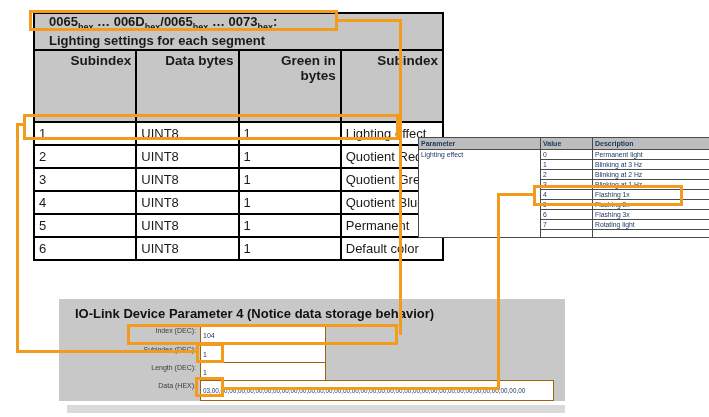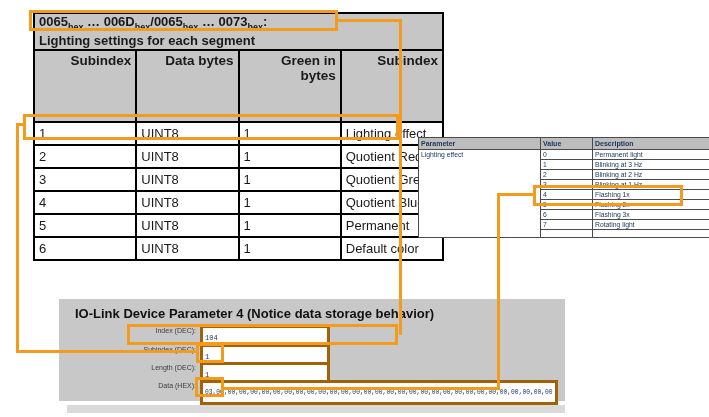--- a/index.html
+++ b/index.html
@@ -7,21 +7,21 @@
     position:relative;width:709px;height:417px;background:#ffffff;
     font-family:"Liberation Sans",sans-serif;overflow:hidden;
   }
   
   table.main{
     position:absolute;left:33px;top:12px;width:411px;
     border-collapse:collapse;table-layout:fixed;color:#1a1a1a;
   }
   table.main td,table.main th{border:2px solid #000;overflow:hidden;}
   .mt-head{background:#c6c6c6;}
-  .mt-title-cell{padding:1px 4px;}
+  .mt-title-cell{padding:1px 14px;}
   .mt-title-line{font-size:13px;font-weight:bold;line-height:14px;white-space:nowrap;}
   .mt-title-line sub{font-size:9px;}
   table.main th{
     font-size:13.5px;font-weight:bold;text-align:right;
     vertical-align:top;padding:2px 4px;height:66px;line-height:15px;
   }
   table.main td.cell{
     font-size:13px;font-weight:400;padding:1px 4px;height:19px;vertical-align:middle;
   }
   
@@ -32,22 +32,22 @@
   table.values td,table.values th{border:1px solid #4a4a4a;padding:0 2px;overflow:hidden;}
   table.values th{background:#bdbdbd;font-size:7px;font-weight:bold;text-align:left;height:11px;}
   table.values td{font-size:6.8px;height:9px;vertical-align:middle;}
   td.param-cell{vertical-align:top !important;padding-top:1px !important;}
   tr.filler td{height:7px;}
   
   .panel{position:absolute;left:59px;top:299px;width:506px;height:102px;background:#c8c8c8;}
   .panel-title{position:absolute;left:16px;top:7px;font-size:13px;font-weight:bold;color:#111;}
   .f-label{position:absolute;width:130px;text-align:right;font-size:7px;color:#3c3c3c;}
   .f-input{
-    position:absolute;height:11px;border:3px solid #a16207;background:#fff;
-    font-family:Liberation Mono, monospace;font-size:7px;color:#1f3864;padding:4px 2px;
+    position:absolute;height:11px;border:1px solid #a16207;background:#fff;
+    font-family:Liberation Sans, sans-serif;font-size:7px;color:#1f3864;padding:4px 2px;
   }
   .strip{position:absolute;left:67px;top:405px;width:498px;height:8px;background:#dadada;}
   
   .obox{position:absolute;border:3px solid #f39b1d;background:transparent;z-index:10;pointer-events:none;}
   .oline{position:absolute;background:#f39b1d;z-index:10;pointer-events:none;}
 </style>
 </head>
 <body>
 
 <div id="screen">

